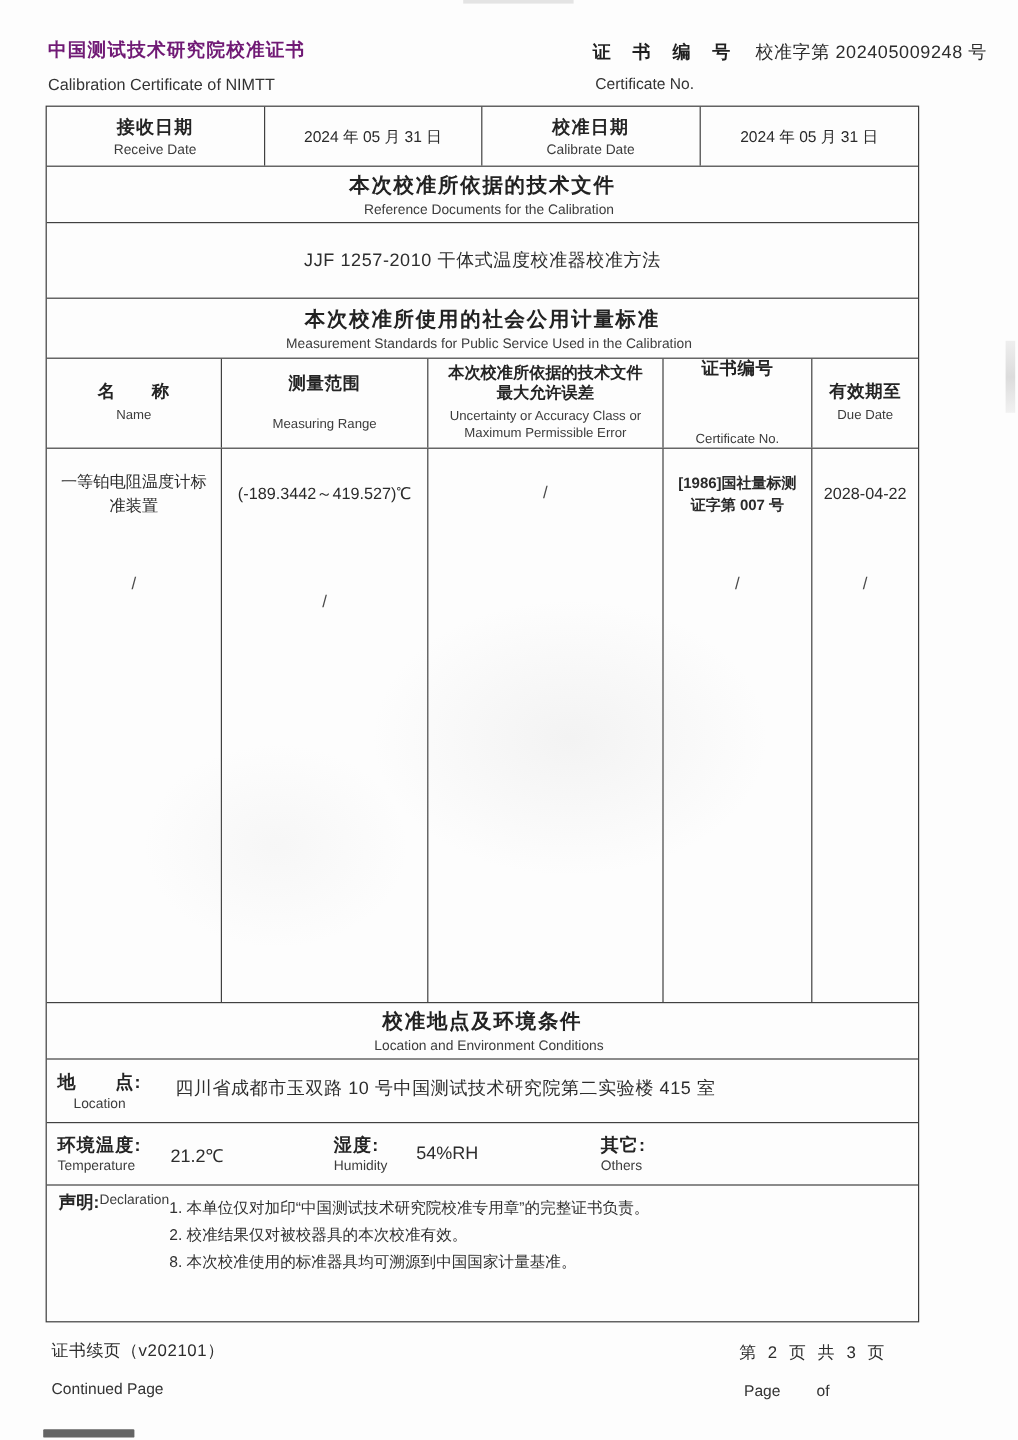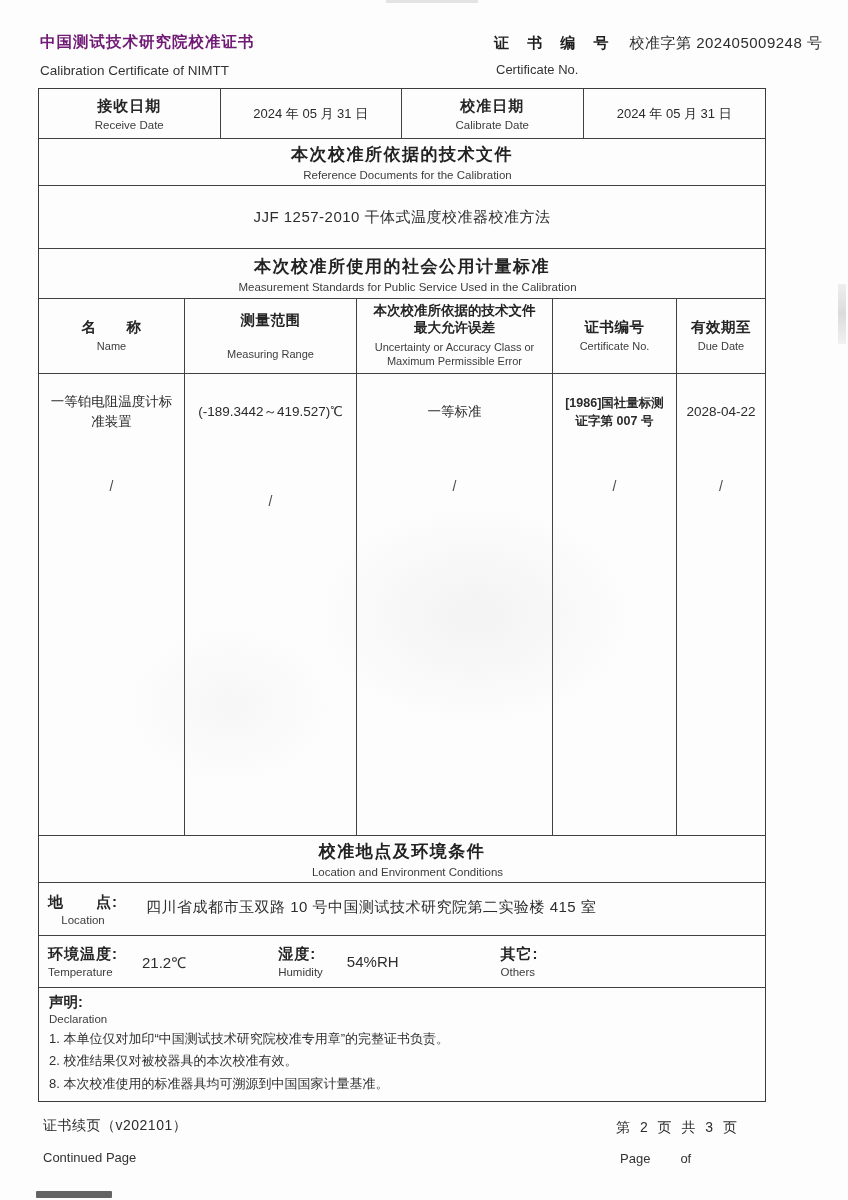--- a/index.html
+++ b/index.html
@@ -51,21 +51,21 @@
 
   
   .r-refcontent { height:63px; align-items:center; justify-content:center; }
   .ref-text { font-size:15px; letter-spacing:.5px; }
 
   
   .r-cols { height:75px; }
   .c-name { flex:0 0 146px; }
   .c-range { flex:0 0 172px;gap:15px; }
   .c-unc { flex:0 0 196px; }
-  .c-cert { flex:0 0 124px; }
+  .c-cert { flex:0 0 124px;justify-content:space-between; }
   .c-due { flex:1 1 auto; }
   .col-cn { font-size:14.5px; font-weight:600; color:#242424; letter-spacing:.5px; line-height:1.25; }
   .col-cn.tight { font-size:13.5px; letter-spacing:0; }
   .col-en { font-size:11px; color:#3c3c3c; margin-top:3px; line-height:1.3; padding:0 3px; }
 
   
   .r-body { height:462px; }
   .r-body .cell { justify-content:flex-start; }
   .entry {
     min-height:76px; display:flex; align-items:center; justify-content:center;
@@ -82,21 +82,21 @@
 
   
   .r-env { height:52px; align-items:center; justify-content:flex-start; padding-left:9px; }
   .env-label { display:flex; flex-direction:column; align-items:flex-start; }
   .env-label .lbl-en { margin-top:2px; }
   .env-val { font-size:15px; margin-left:24px; }
   .g-hum { margin-left:92px; }
   .g-oth { margin-left:102px; }
 
   
-  .r-decl { flex-direction:column; align-items:flex-start; justify-content:flex-start; height:113px; padding:5px 10px; text-align:left; }
+  .r-decl { flex-direction:row; align-items:flex-start; justify-content:flex-start; height:113px; padding:5px 10px; text-align:left; }
   .decl-cn { font-size:14.5px; font-weight:600; color:#242424; }
   .decl-en { font-size:11.5px; color:#3c3c3c; margin-top:1px; }
   .decl-items { list-style:none; margin-top:3px; }
   .decl-items li { font-size:13px; line-height:1.72; color:#303030; }
 
   
   .footer-left-cn { position:absolute; left:43px; top:1117px; font-size:14px; letter-spacing:.5px; }
   .footer-left-en { position:absolute; left:43px; top:1150px; font-size:13px; color:#333; }
   .footer-right-cn { position:absolute; left:616px; top:1119px; font-size:14px; letter-spacing:3px; }
   .footer-right-en { position:absolute; left:620px; top:1151px; font-size:13px; color:#333; }
@@ -187,21 +187,20 @@
     <div class="row r-body">
       <div class="cell c-name">
         <div class="entry">一等铂电阻温度计标准装置</div>
         <div class="slash">/</div>
       </div>
       <div class="cell c-range">
         <div class="entry">(-189.3442～419.527)℃</div>
         <div class="slash">/</div>
       </div>
       <div class="cell c-unc">
-        <div class="entry">一等标准</div>
         <div class="slash">/</div>
       </div>
       <div class="cell c-cert">
         <div class="entry sm">[1986]国社量标测证字第 007 号</div>
         <div class="slash">/</div>
       </div>
       <div class="cell c-due">
         <div class="entry">2028-04-22</div>
         <div class="slash">/</div>
       </div>

